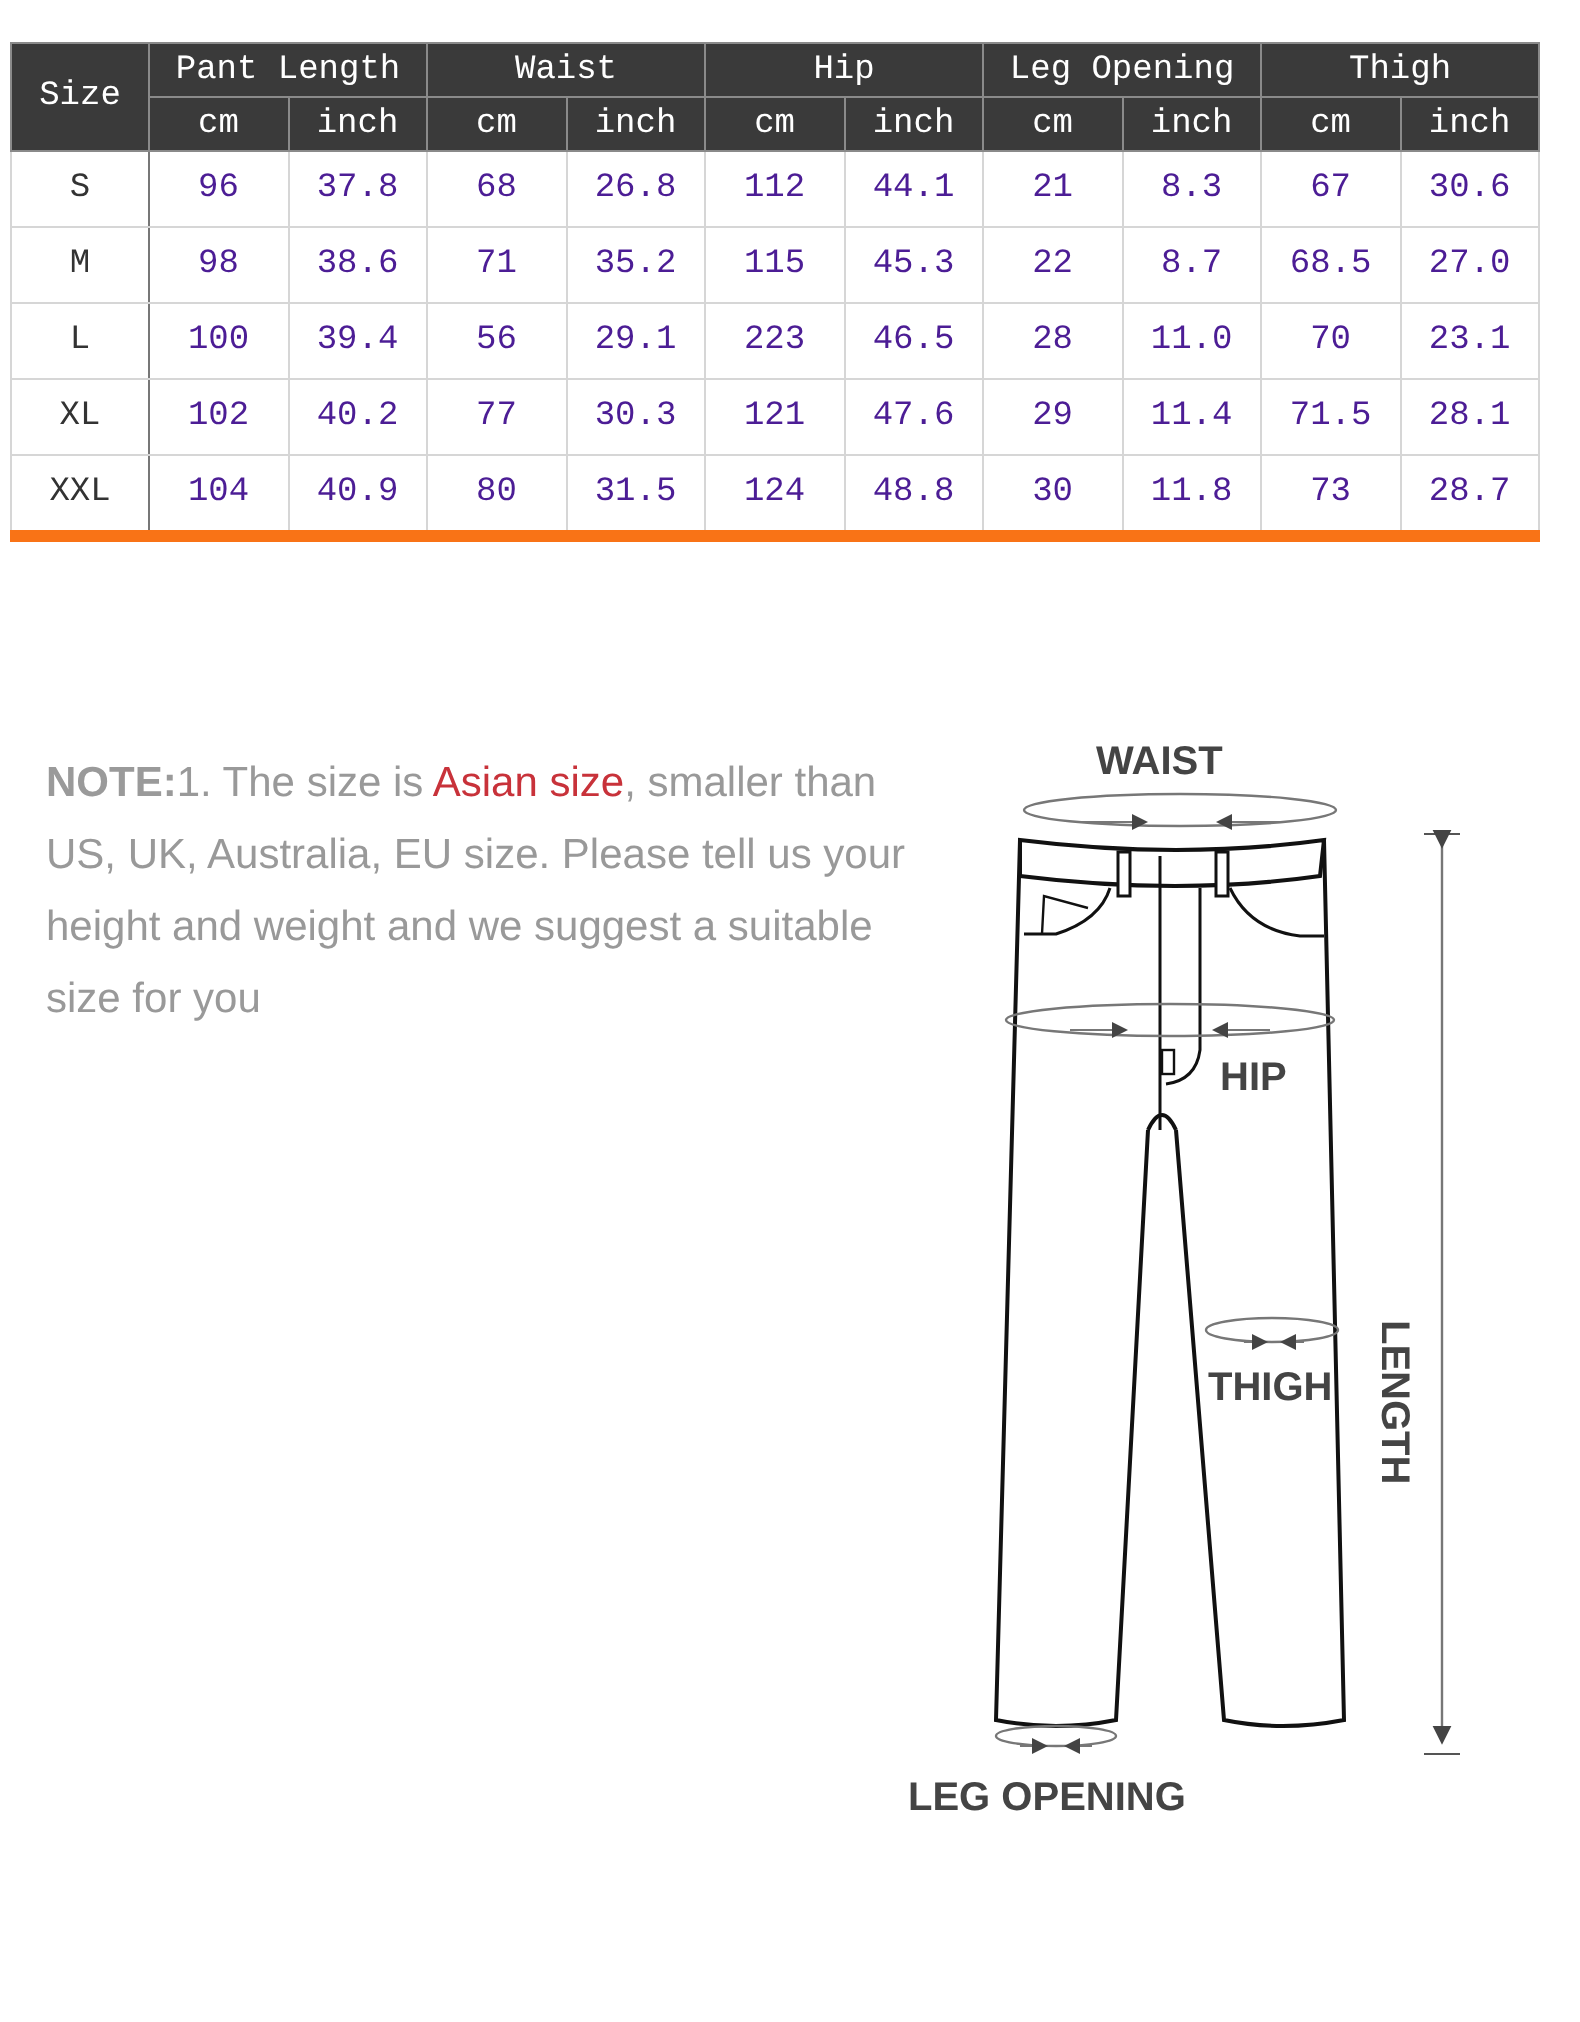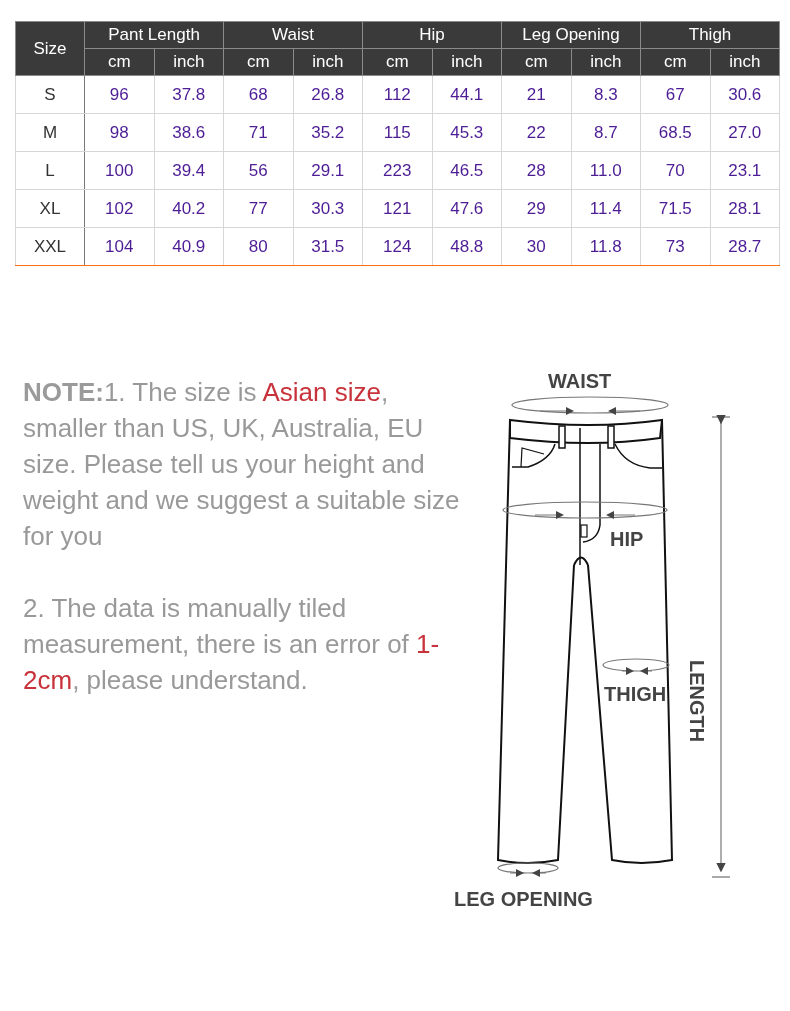--- a/index.html
+++ b/index.html
@@ -1,24 +1,24 @@
 <!DOCTYPE html>
 <html><head>
 <meta charset="utf-8">
 <style>
   html, body { margin:0; padding:0; background:#ffffff; }
   body { width:790px; height:1011px; position:relative; overflow:hidden; font-family:"Liberation Sans", sans-serif; }
-  .size-table { position:absolute; left:15px; top:21px; width:764px; border-collapse:collapse; table-layout:fixed; }
+  .size-table { position:absolute; left:5px; top:21px; width:764px; border-collapse:collapse; table-layout:fixed;font-family:Liberation Mono, monospace; }
   .size-table th { background:#3a3a3a; color:#ffffff; font-weight:normal; font-size:17px; border:1px solid #8a8a8a; padding:0; text-align:center; }
   .size-table thead tr.r1 th { height:26px; }
   .size-table thead tr.r2 th { height:26px; }
   .size-table td { height:37px; border:1px solid #d6d6d6; text-align:center; font-size:17px; color:#4c1d95; padding:0; }
   .size-table td.size-cell { color:#333333; border-right:1px solid #777; }
-  .size-table tbody tr:last-child td { border-bottom:1px solid #f97316; }
-  .notes { position:absolute; left:23px; top:374px; width:440px; font-size:26px; line-height:36px; color:#999999; }
+  .size-table tbody tr:last-child td { border-bottom:6px solid #f97316; }
+  .notes { position:absolute; left:23px; top:374px; width:440px; font-size:21px; line-height:36px; color:#999999; }
   .notes p { margin:0 0 36px 0; }
   .notes .lbl { font-weight:bold; color:#9a9a9a; }
   .notes .hl { color:#c8323a; }
   .diagram { position:absolute; left:440px; top:360px; width:350px; height:560px; }
   .dlabel { position:absolute; font-weight:bold; color:#444444; font-size:20px; }
 </style>
 </head>
 <body>
 
 <table class="size-table">
@@ -112,21 +112,20 @@
       <td>30</td>
       <td>11.8</td>
       <td>73</td>
       <td>28.7</td>
     </tr>
   </tbody>
 </table>
 
 <div class="notes">
   <p><span class="lbl">NOTE:</span><span>1. The size is </span><span class="hl">Asian size</span><span>, smaller than US, UK, Australia, EU size. Please tell us your height and weight and we suggest a suitable size for you</span></p>
-  <p><span>2. The data is manually tiled measurement, there is an error of </span><span class="hl">1-2cm</span><span>, please understand.</span></p>
 </div>
 
 <div class="diagram">
   <svg width="350" height="560" viewBox="0 0 350 560">
     <defs>
       <marker id="ah" markerWidth="8" markerHeight="8" refX="6" refY="4" orient="auto">
           <path d="M0,0 L8,4 L0,8 z" fill="#444"></path>
         </marker>
     </defs>
 

